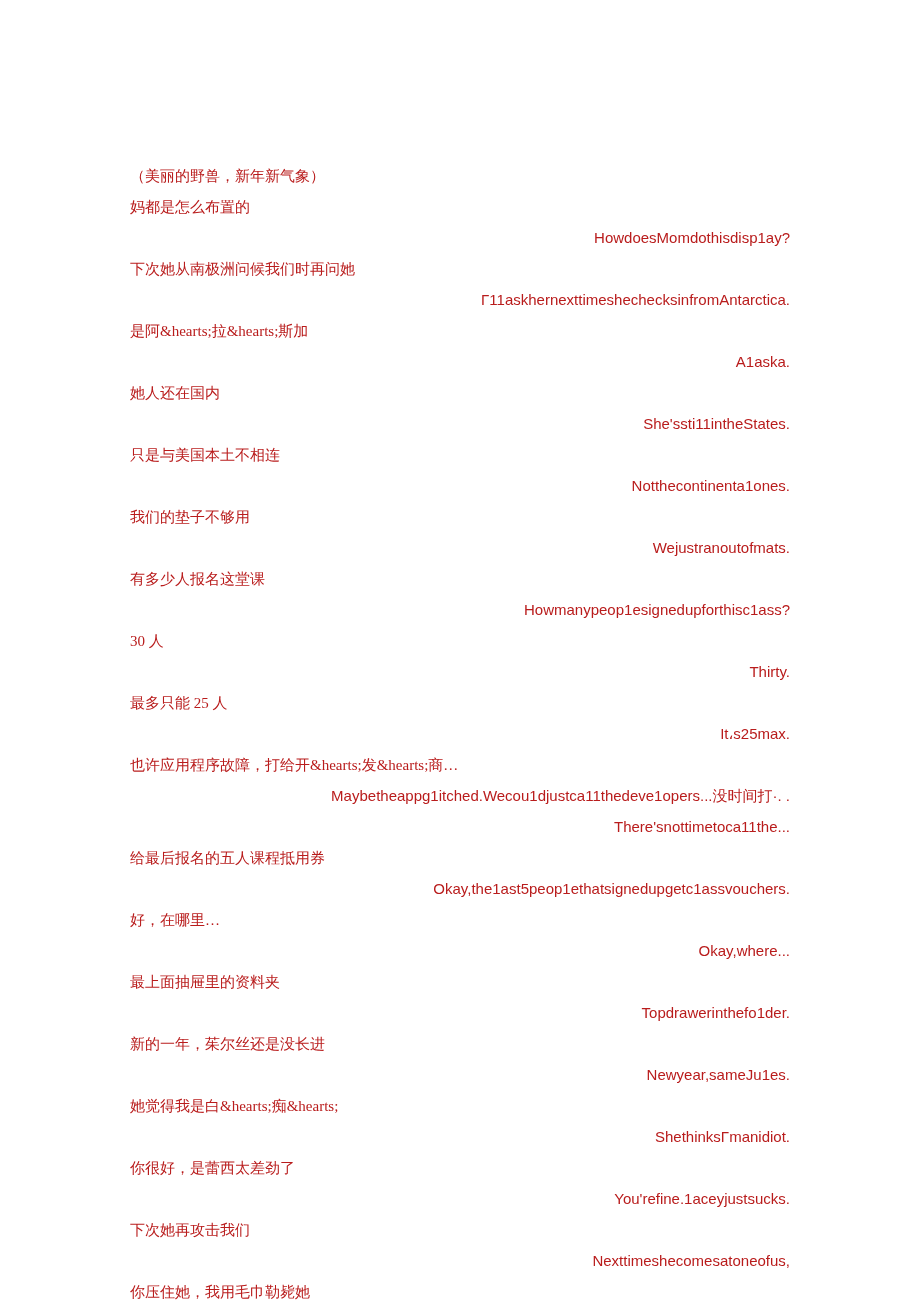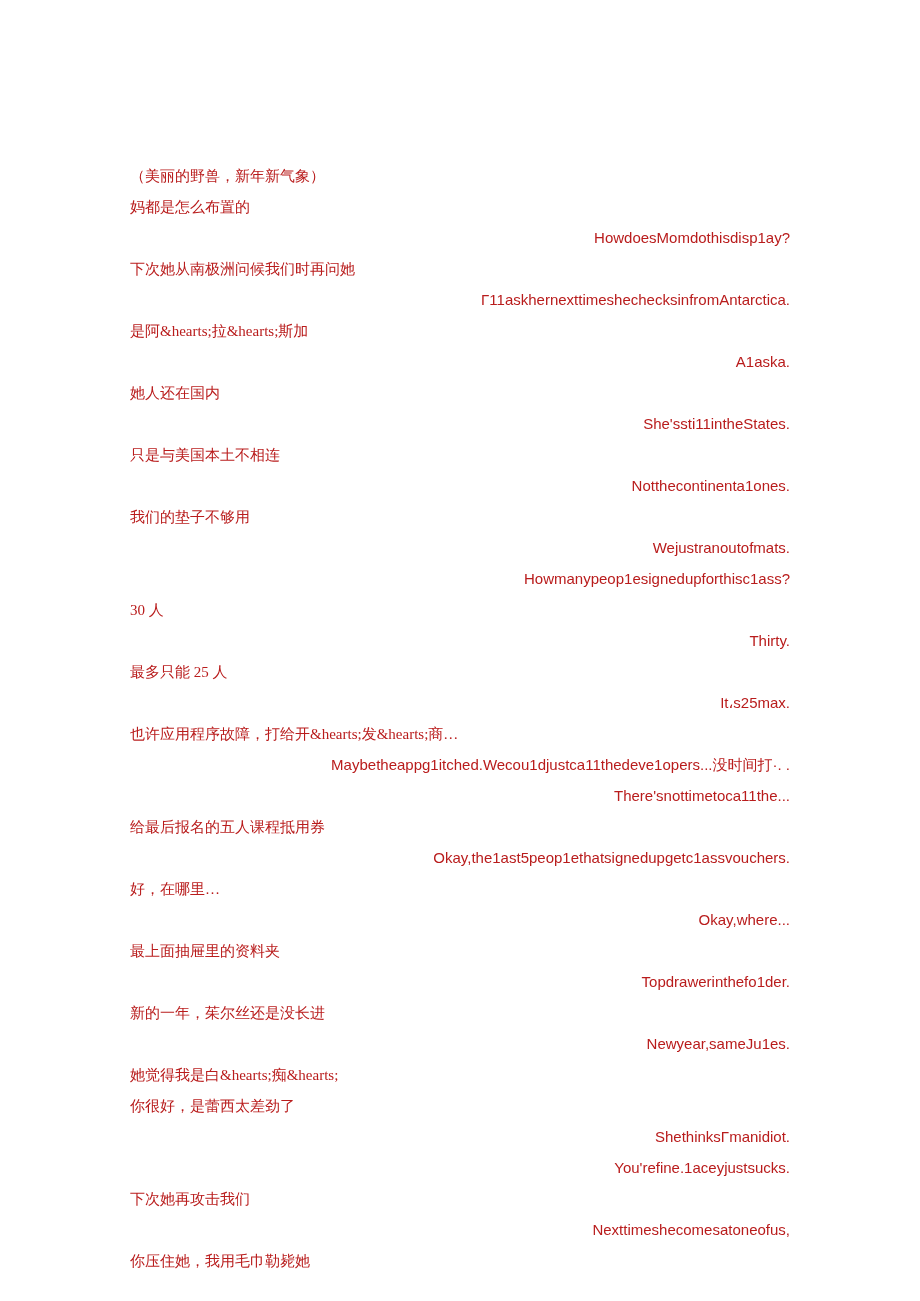--- a/index.html
+++ b/index.html
@@ -35,36 +35,37 @@
     <div class="line ">下次她从南极洲问候我们时再问她</div>
     <div class="line en">Γ11askhernexttimeshechecksinfromAntarctica.</div>
     <div class="line ">是阿&amp;hearts;拉&amp;hearts;斯加</div>
     <div class="line en">A1aska.</div>
     <div class="line ">她人还在国内</div>
     <div class="line en">She'ssti11intheStates.</div>
     <div class="line ">只是与美国本土不相连</div>
     <div class="line en">Notthecontinenta1ones.</div>
     <div class="line ">我们的垫子不够用</div>
     <div class="line en">Wejustranoutofmats.</div>
+    <div class="line ">有多少人报名这堂课</div>
     <div class="line en">Howmanypeop1esignedupforthisc1ass?</div>
     <div class="line ">30 人</div>
     <div class="line en">Thirty.</div>
     <div class="line ">最多只能 25 人</div>
     <div class="line en">It،s25max.</div>
     <div class="line ">也许应用程序故障，打给开&amp;hearts;发&amp;hearts;商…</div>
     <div class="line en">Maybetheappg1itched.Wecou1djustca11thedeve1opers...没时间打·. .</div>
     <div class="line en">There'snottimetoca11the...</div>
     <div class="line ">给最后报名的五人课程抵用券</div>
     <div class="line en">Okay,the1ast5peop1ethatsignedupgetc1assvouchers.</div>
     <div class="line ">好，在哪里…</div>
     <div class="line en">Okay,where...</div>
     <div class="line ">最上面抽屉里的资料夹</div>
     <div class="line en">Topdrawerinthefo1der.</div>
     <div class="line ">新的一年，茱尔丝还是没长进</div>
     <div class="line en">Newyear,sameJu1es.</div>
     <div class="line ">她觉得我是白&amp;hearts;痴&amp;hearts;</div>
+    <div class="line en">ShethinksΓmanidiot.</div>
     <div class="line ">你很好，是蕾西太差劲了</div>
-    <div class="line en">ShethinksΓmanidiot.</div>
     <div class="line en">You'refine.1aceyjustsucks.</div>
     <div class="line ">下次她再攻击我们</div>
     <div class="line en">Nexttimeshecomesatoneofus,</div>
     <div class="line ">你压住她，我用毛巾勒毙她</div>
   </div>
 
 </body></html>

